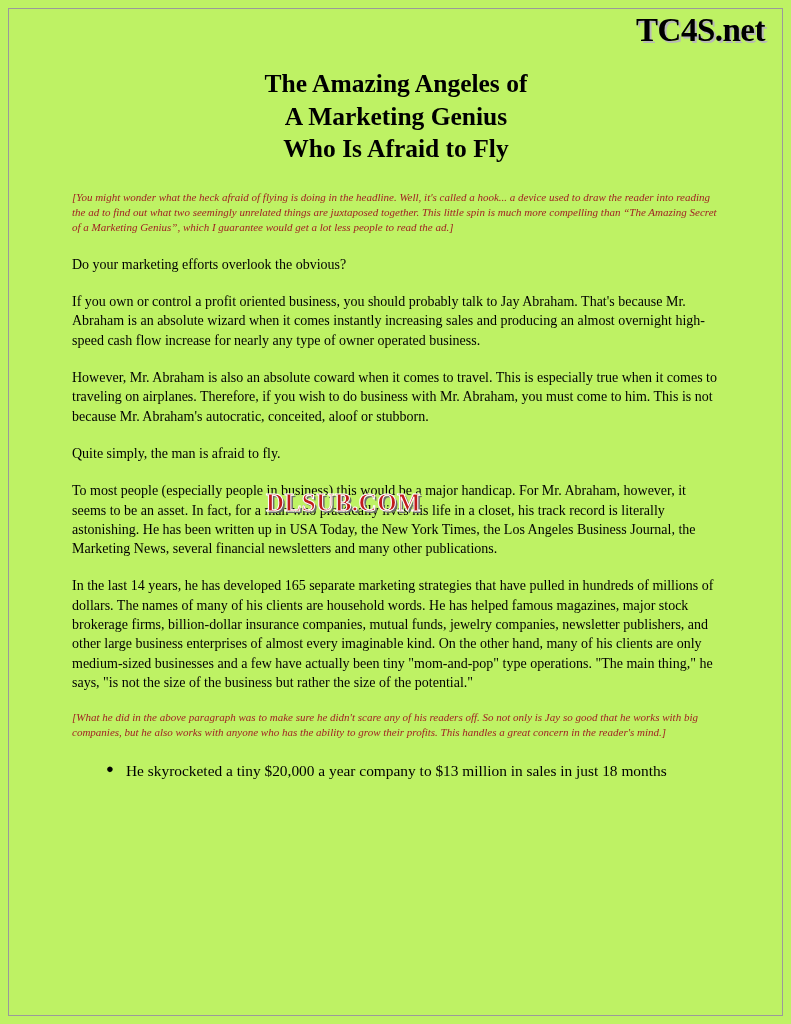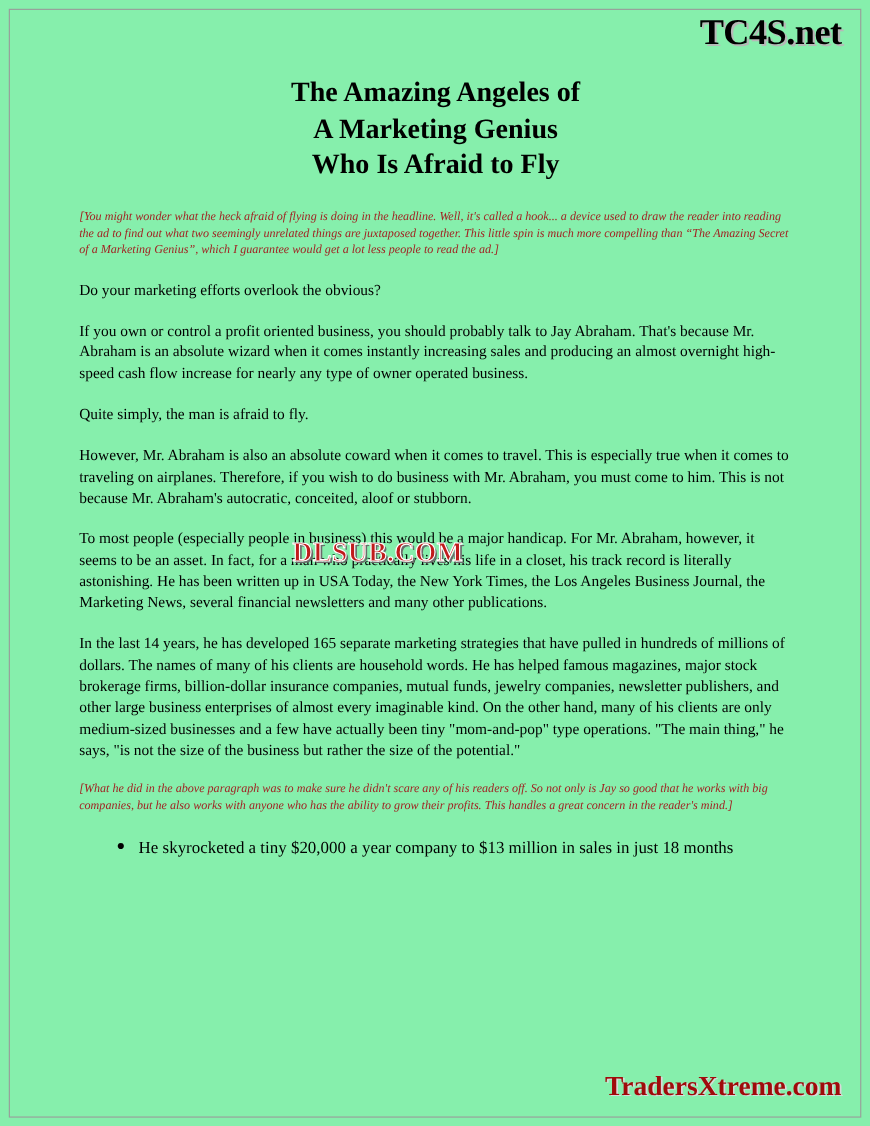--- a/index.html
+++ b/index.html
@@ -7,21 +7,21 @@
     padding: 0;
     background: #ffffff;
   }
   body {
     font-family: "Liberation Serif", serif;
   }
   .page {
     position: relative;
     width: 791px;
     height: 1024px;
-    background: #86efac;
+    background: #bef264;
     overflow: hidden;
     box-sizing: border-box;
   }
   .page-border {
     position: absolute;
     left: 8px;
     top: 8px;
     right: 8px;
     bottom: 8px;
     border: 1px solid #9a9a9a;
@@ -143,32 +143,31 @@
     <h1 class="headline">
       <span class="line">The Amazing Angeles of</span>
       <span class="line">A Marketing Genius</span>
       <span class="line">Who Is Afraid to Fly</span>
     </h1>
 
     <p class="note">[You might wonder what the heck afraid of flying is doing in the headline. Well, it's called a hook... a device used to draw the reader into reading the ad to find out what two seemingly unrelated things are juxtaposed together. This little spin is much more compelling than “The Amazing Secret of a Marketing Genius”, which I guarantee would get a lot less people to read the ad.]</p>
 
     <p class="body">Do your marketing efforts overlook the obvious?</p>
     <p class="body">If you own or control a profit oriented business, you should probably talk to Jay Abraham.  That's because Mr. Abraham is an absolute wizard when it comes instantly increasing sales and producing an almost overnight high-speed cash flow increase for nearly any type of owner operated business.</p>
+    <p class="body">However, Mr. Abraham is also an absolute coward when it comes to travel. This is especially true when it comes to traveling on airplanes.  Therefore, if you wish to do business with Mr. Abraham, you must come to him.  This is not because Mr. Abraham's autocratic, conceited, aloof or stubborn.</p>
     <p class="body">Quite simply, the man is afraid to fly.</p>
-    <p class="body">However, Mr. Abraham is also an absolute coward when it comes to travel. This is especially true when it comes to traveling on airplanes.  Therefore, if you wish to do business with Mr. Abraham, you must come to him.  This is not because Mr. Abraham's autocratic, conceited, aloof or stubborn.</p>
     <p class="body">To most people (especially people in business) this would be a major handicap.  For Mr. Abraham, however, it seems to be an asset.  In fact, for a man who practically lives his life in a closet, his track record is literally astonishing.  He has been written up in USA Today, the New York Times, the Los Angeles Business Journal, the Marketing News, several financial newsletters and many other publications.</p>
     <p class="body">In the last 14 years, he has developed 165 separate marketing strategies that have pulled in hundreds of millions of dollars.  The names of many of his clients are household words.  He has helped famous magazines, major stock brokerage firms, billion-dollar insurance companies, mutual funds, jewelry companies, newsletter publishers, and other large business enterprises of almost every imaginable kind.  On the other hand, many of his clients are only medium-sized businesses and a few have actually been tiny "mom-and-pop" type operations.  "The main thing," he says, "is not the size of the business but rather the size of the potential."</p>
 
     <p class="note">[What he did in the above paragraph was to make sure he didn't scare any of his readers off. So not only is Jay so good that he works with big companies, but he also works with anyone who has the ability to grow their profits. This handles a great concern in the reader's mind.]</p>
 
 
     <ul class="bullets">
       <li>
         <span class="dot">●</span>
         <span>He skyrocketed a tiny $20,000 a year company to $13 million in sales in just 18 months</span>
       </li>
     </ul>
 
   </div>
 
   <div class="stamp">DLSUB.COM</div>
-  <div class="brand-bottom">TradersXtreme.com</div>
 </div>
 
 </body></html>

